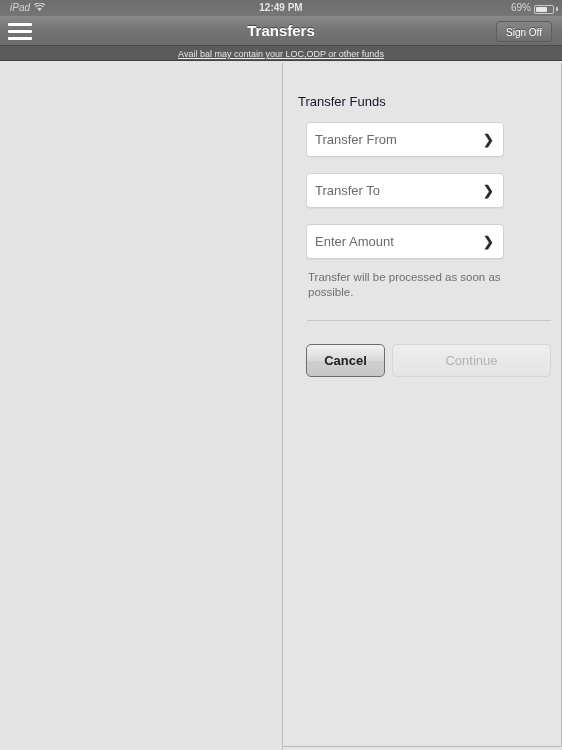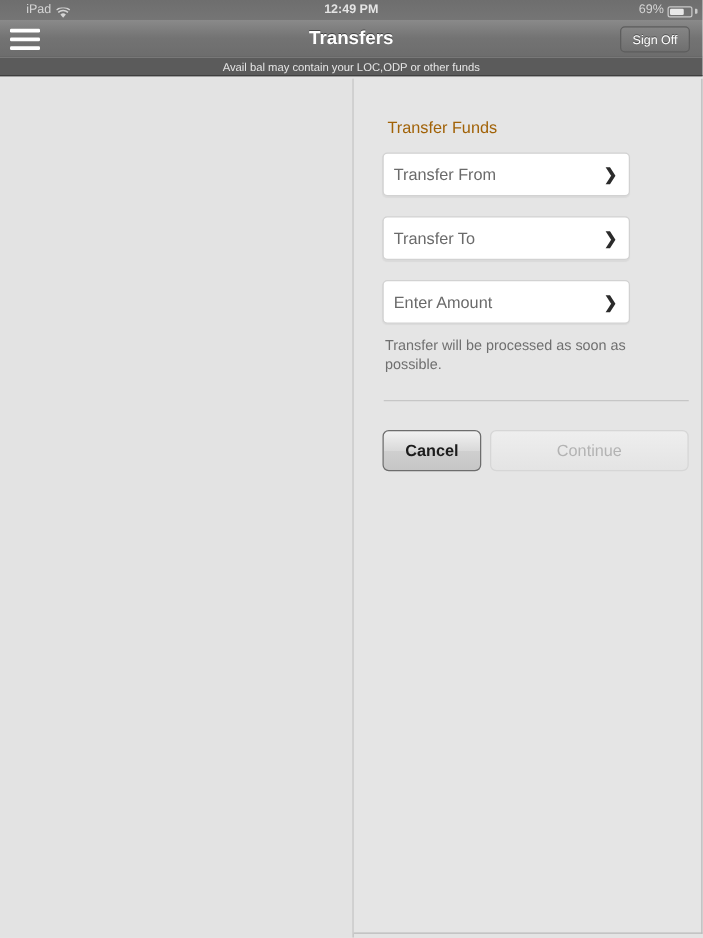--- a/index.html
+++ b/index.html
@@ -27,24 +27,25 @@
     top: 0; left: 0;
     width: 562px;
     height: 16px;
     background: linear-gradient(to bottom, #6e6e6e 0%, #757575 100%);
     color: #d8d8d8;
     font-size: 10px;
     line-height: 16px;
   }
   .sb-left {
     position: absolute;
-    left: 21px; top: 0;
+    left: 10px; top: 0;
     display: flex;
-    align-items: center;
+    align-items: flex-start;
     gap: 4px;
+    font-style: italic;
   }
   .sb-device { font-size: 10px; color: #d5d5d5; letter-spacing: 0; }
   .wifi-icon { display: inline-block; width: 11px; height: 9px; position: relative; top: 1px; }
   .sb-center {
     position: absolute;
     left: 0; right: 0; top: 0;
     text-align: center;
     font-size: 10px;
     color: #e4e4e4;
     font-weight: bold;
@@ -143,20 +144,21 @@
     top: 46px; left: 0;
     width: 562px;
     height: 15px;
     background: #5b5b5b;
     border-bottom: 1px solid #3f3f3f;
     box-sizing: border-box;
     text-align: center;
     color: #e6e6e6;
     font-size: 9px;
     line-height: 16px;
+    text-decoration: underline;
   }
 
   
   .content {
     position: absolute;
     top: 63px; left: 0;
     width: 562px;
     height: 687px;
     background: #e4e4e4;
   }
@@ -175,23 +177,23 @@
     width: 279px;
     height: 684px;
     background: #e5e5e5;
     border-right: 1px solid #b9b9b9;
     border-bottom: 1px solid #b9b9b9;
     box-sizing: border-box;
   }
 
   .section-title {
     position: absolute;
-    left: 27px; top: 31px;
+    left: 15px; top: 31px;
     font-size: 13px;
-    color: #a16207;
+    color: #0f172a;
   }
 
   
   .field-row {
     position: absolute;
     left: 23px;
     width: 198px;
     height: 35px;
     background: #ffffff;
     border: 1px solid #d2d2d2;

